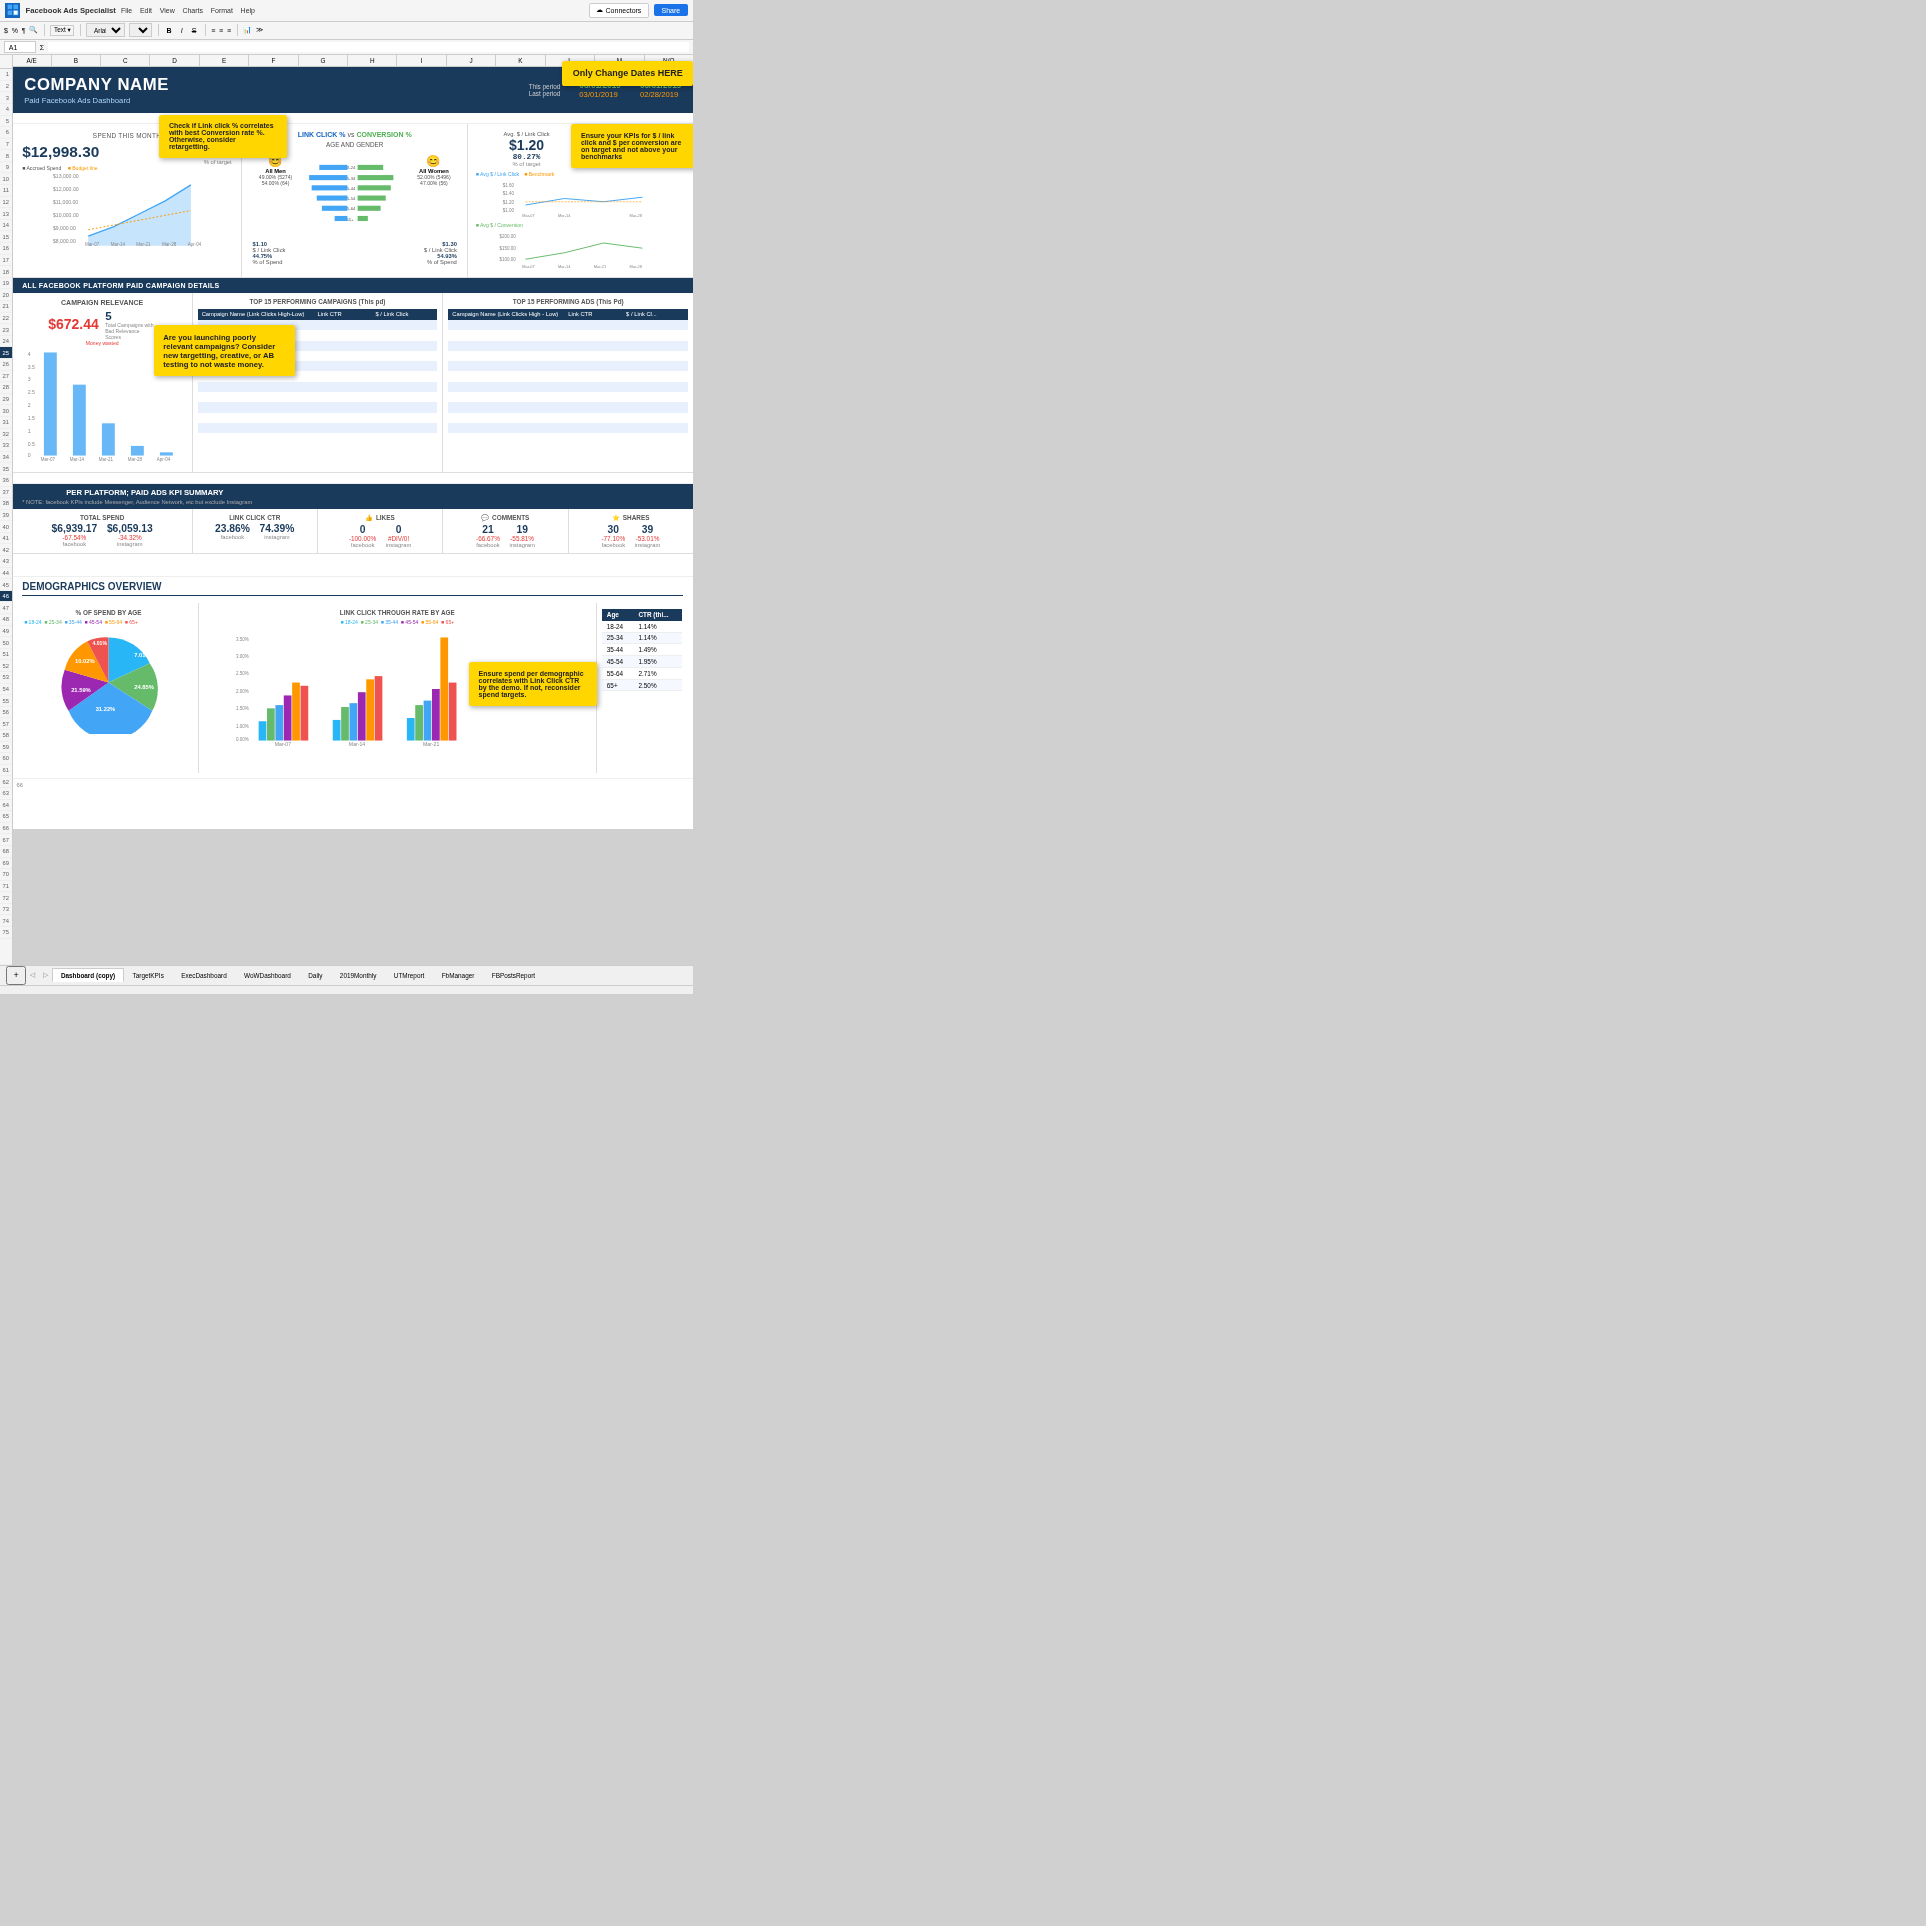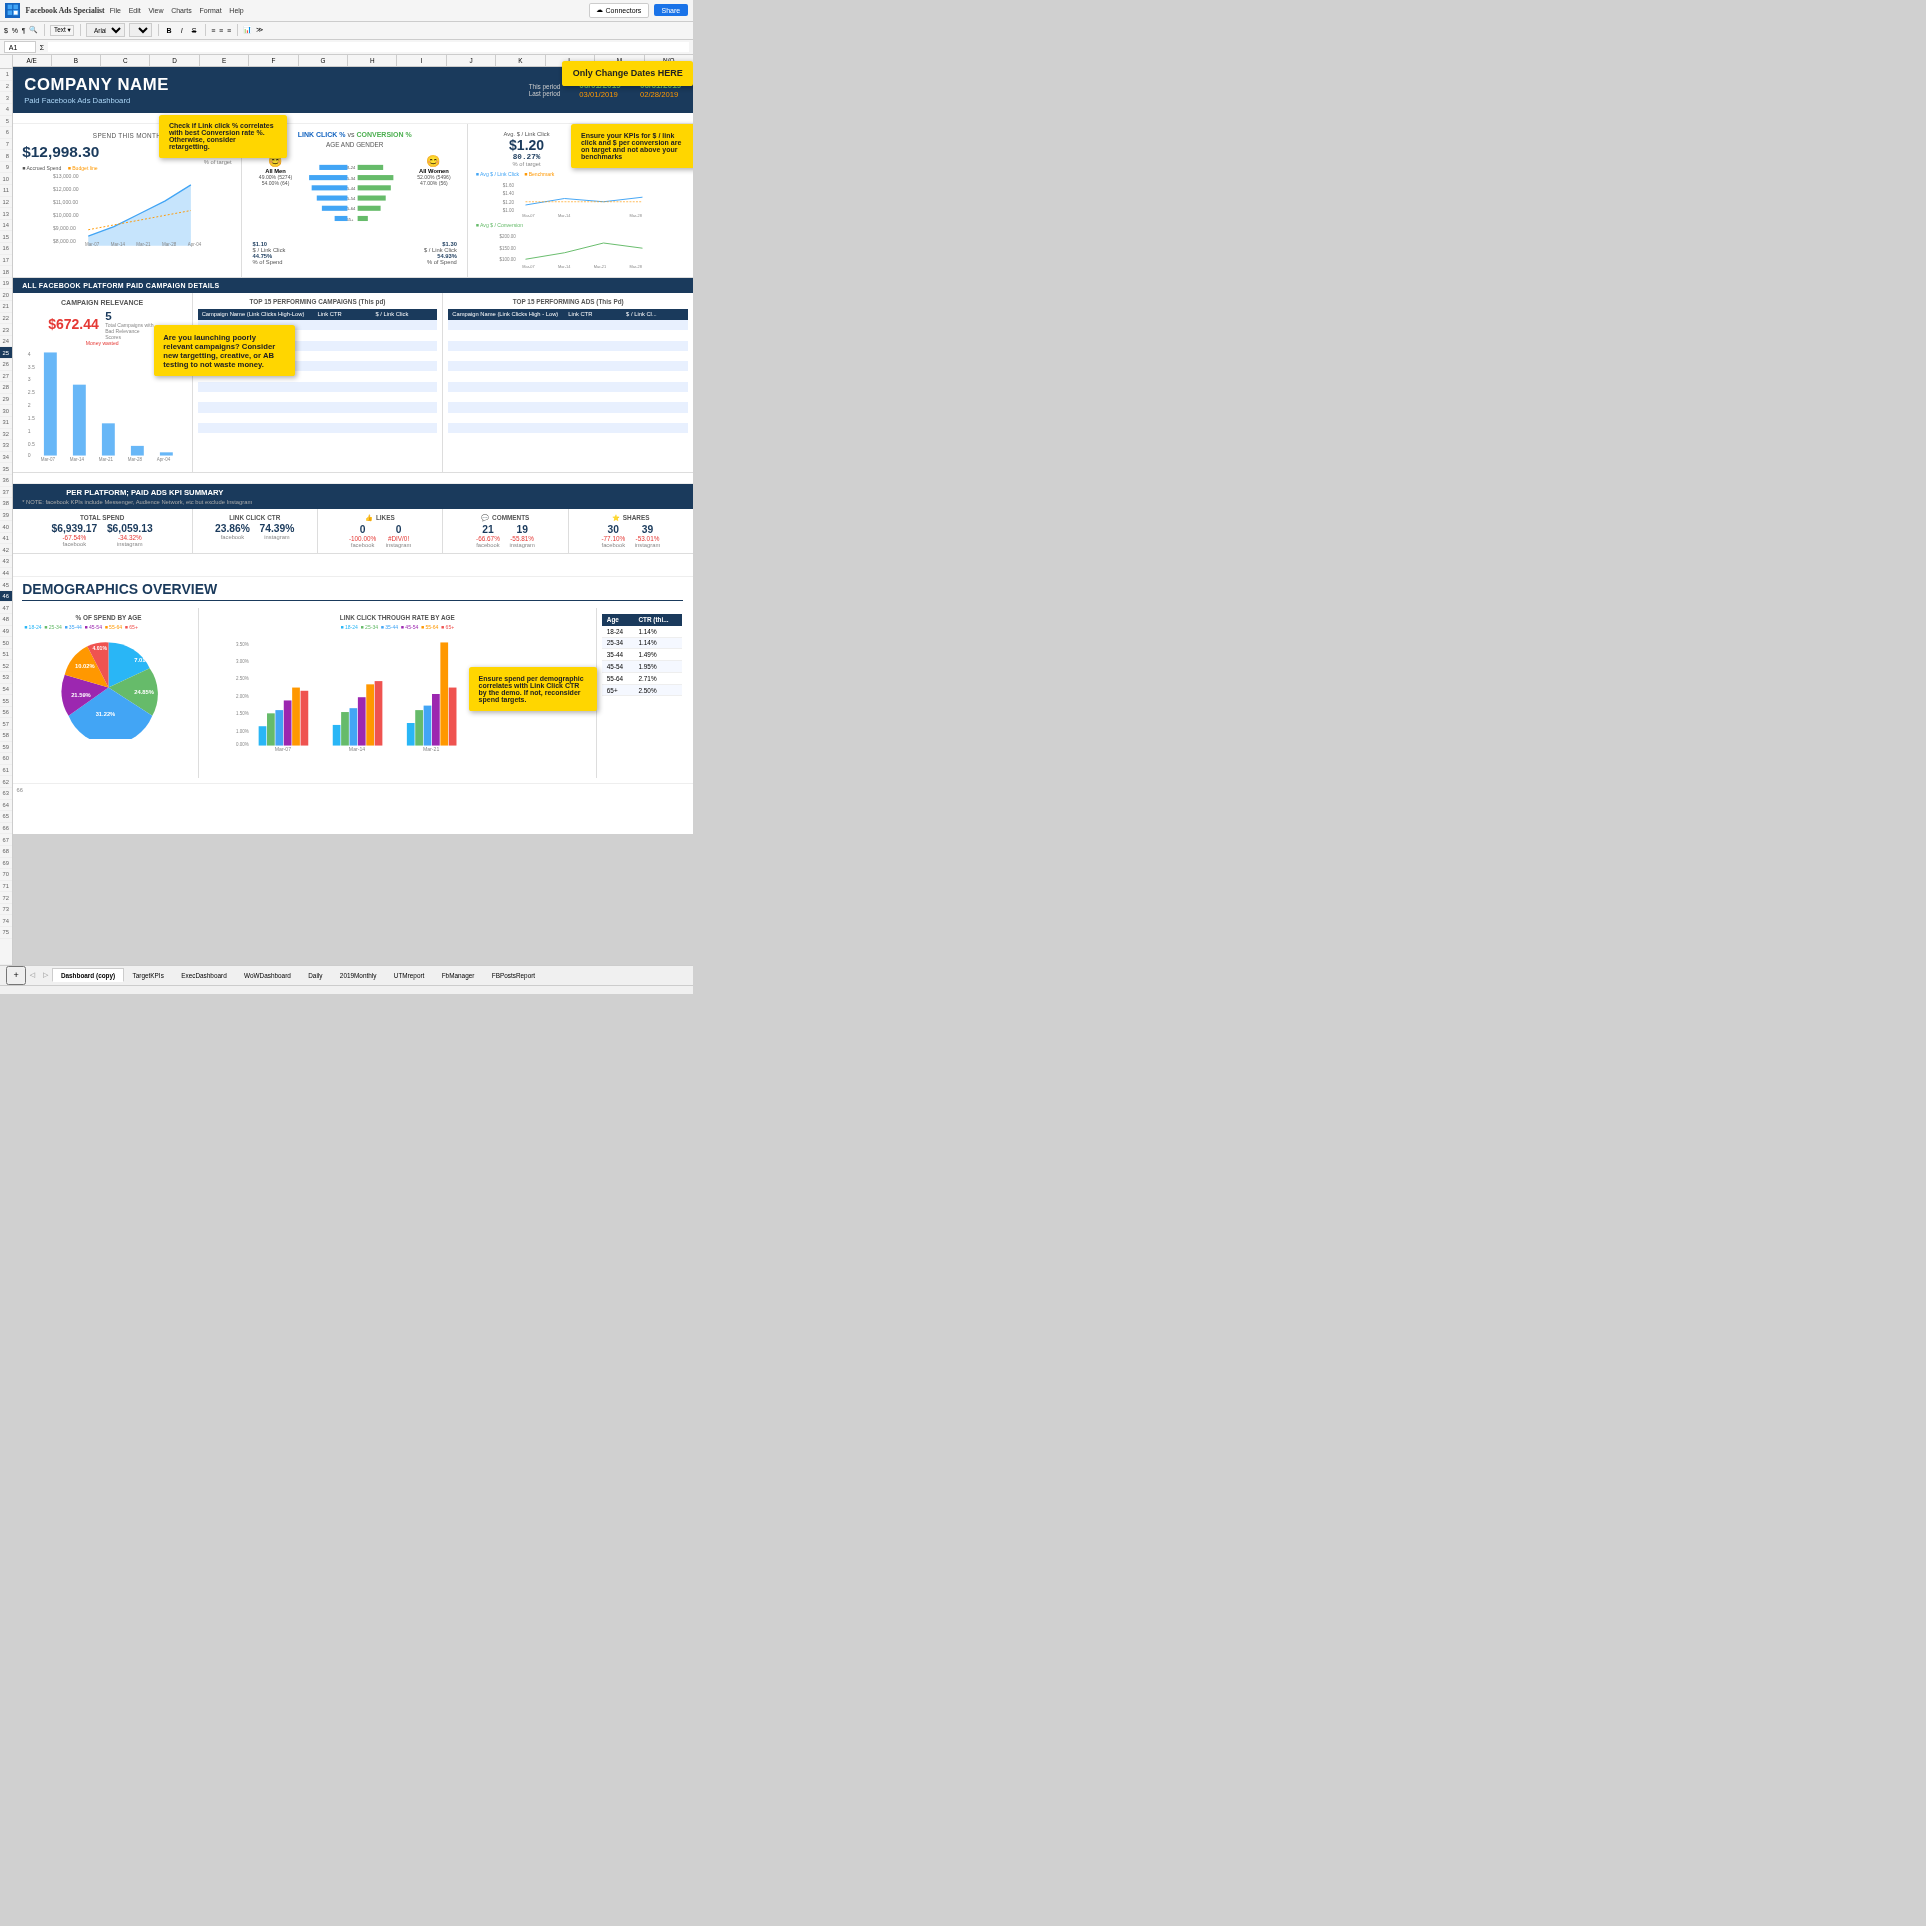--- a/index.html
+++ b/index.html
@@ -68,21 +68,21 @@
 
 <div class="top-bar">
   <div class="app-icon">
     <svg width="11.6" height="11.6" viewBox="0 0 18 18">
         <rect x="1" y="1" width="7" height="7" fill="#42a5f5"></rect>
         <rect x="10" y="1" width="7" height="7" fill="#42a5f5"></rect>
         <rect x="1" y="10" width="7" height="7" fill="#42a5f5"></rect>
         <rect x="10" y="10" width="7" height="7" fill="white" stroke="#42a5f5" stroke-width="1"></rect>
       </svg>
   </div>
-  <div style="font-size:7.7px; font-weight:bold; color:#333;font-family:Liberation Serif, serif;">Facebook Ads Specialist</div>
+  <div style="font-size:7.7px; font-weight:bold; color:#333;">Facebook Ads Specialist</div>
   <div class="menu-items">
     <span>File</span>
     <span>Edit</span>
     <span>View</span>
     <span>Charts</span>
     <span>Format</span>
     <span>Help</span>
   </div>
   <div class="top-right">
     <div class="btn-connectors">
@@ -609,21 +609,21 @@
               <div style="font-size:6.4px; color:#e53935;">-53.01%</div>
               <div style="font-size:5.8px; color:#888;">instagram</div>
             </div>
           </div>
         </div>
       </div>
 
       <div style="height:23px; background:white; border-bottom:0.6px solid #eee;"></div>
 
       <div style="padding:3.9px 9.6px 2.6px; background:white;">
-        <div style="font-size:14px; font-weight:bold; color:#1a3a5c; border-bottom:1.3px solid #1a3a5c; padding-bottom:2.6px;">DEMOGRAPHICS OVERVIEW</div>
+        <div style="font-size:10px; font-weight:bold; color:#1a3a5c; border-bottom:1.3px solid #1a3a5c; padding-bottom:2.6px;">DEMOGRAPHICS OVERVIEW</div>
       </div>
 
       <div style="display:flex; gap:0; background:white; padding:5.1px 6.4px; position:relative; min-height:180px;">
 
         <div style="width:180px; padding:5.1px; border-right:0.6px solid #ddd; flex-shrink:0;">
           <div style="font-size:6.4px; text-align:center; font-weight:bold; color:#555; margin-bottom:3.9px;">% OF SPEND BY AGE</div>
 
           <div style="display:flex; flex-wrap:wrap; gap:2.6px; margin-bottom:5.1px; font-size:5.1px;">
             <span style="color:#29b6f6;">■ 18-24</span>
             <span style="color:#66bb6a;">■ 25-34</span>

